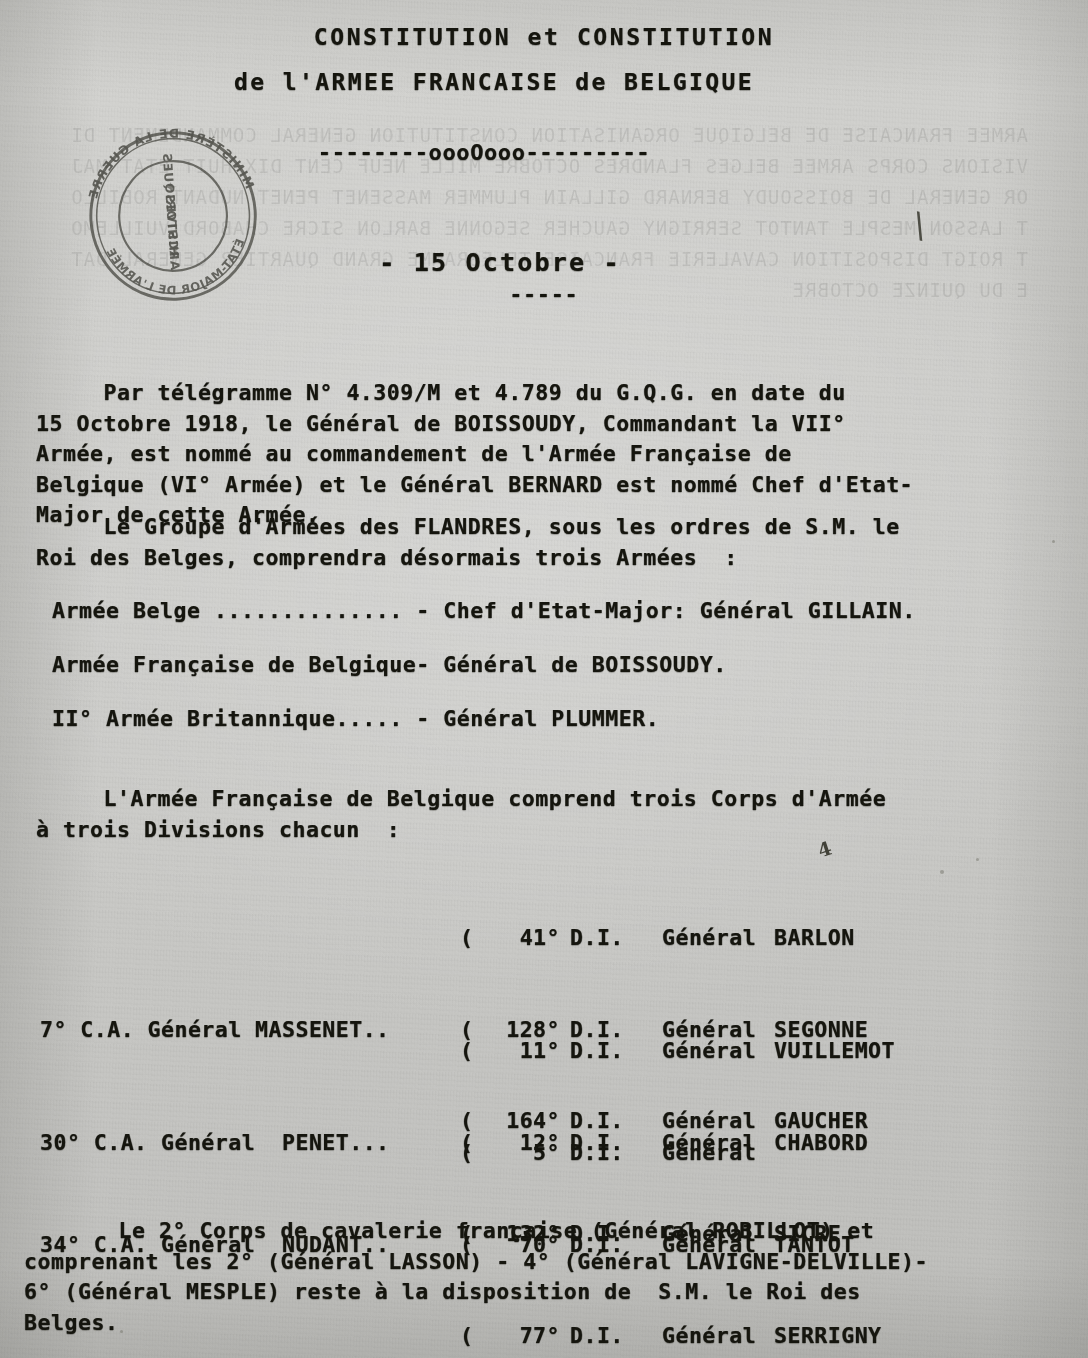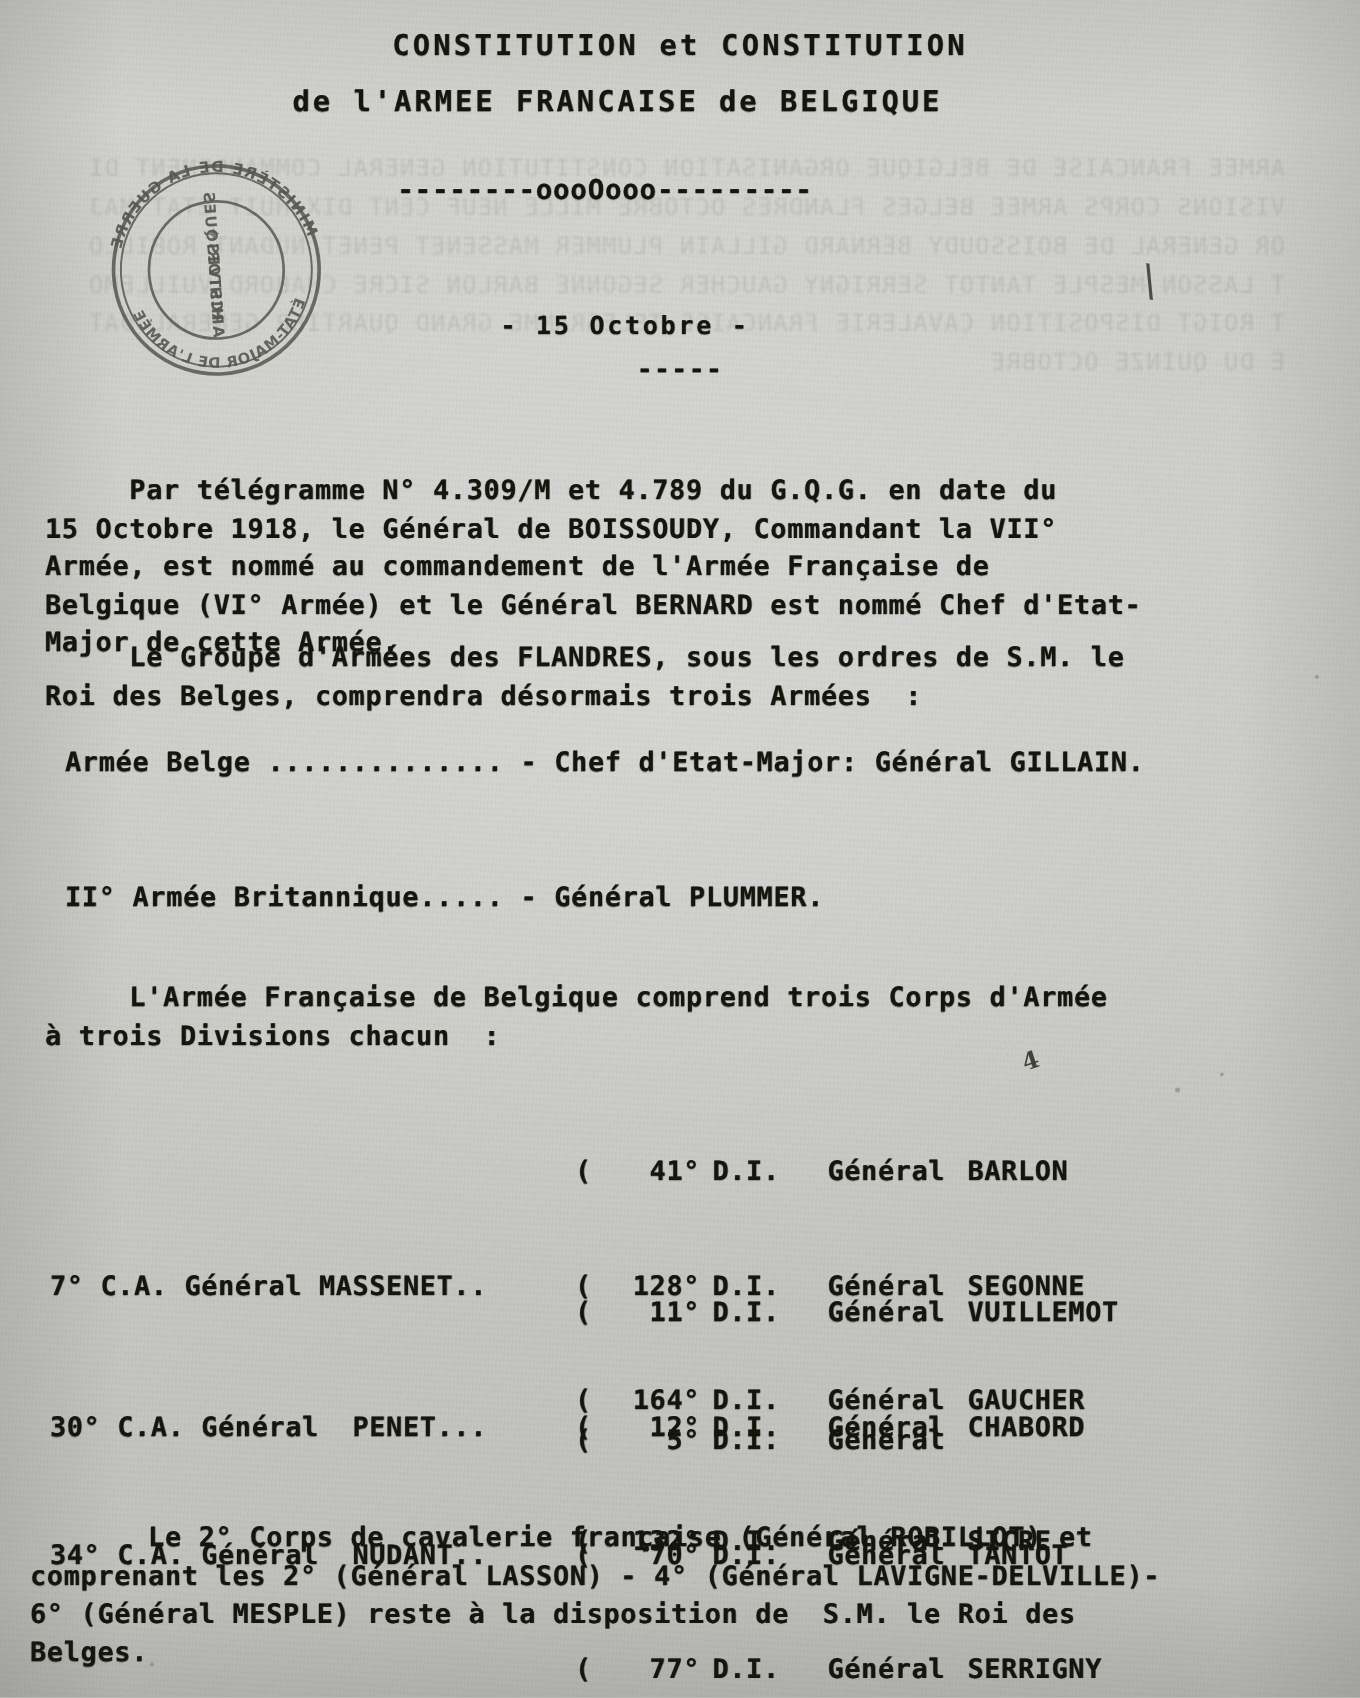--- a/index.html
+++ b/index.html
@@ -102,21 +102,21 @@
     text-align: center;
     font-size: 22px;
     letter-spacing: 0.6px;
   }
   .date-line {
     position: absolute;
     top: 248px;
     left: 0;
     width: 1000px;
     text-align: center;
-    font-size: 20px;
+    font-size: 25px;
     letter-spacing: 2.2px;
   }
   .date-rule {
     position: absolute;
     top: 283px;
     left: 0;
     width: 1088px;
     text-align: center;
     font-size: 21px;
     letter-spacing: 1.2px;
@@ -275,20 +275,21 @@
     <div class="tw para p-telegram">     Par télégramme N° 4.309/M et 4.789 du G.Q.G. en date du
 15 Octobre 1918, le Général de BOISSOUDY, Commandant la VII°
 Armée, est nommé au commandement de l'Armée Française de
 Belgique (VI° Armée) et le Général BERNARD est nommé Chef d'Etat-
 Major de cette Armée.</div>
 
     <div class="tw para p-groupe">     Le Groupe d'Armées des FLANDRES, sous les ordres de S.M. le
 Roi des Belges, comprendra désormais trois Armées  :</div>
 
     <div class="tw army-row army-1">Armée Belge .............. - Chef d'Etat-Major: Général GILLAIN.</div>
+    <div class="tw army-row army-2">Armée Française de Belgique- Général de BOISSOUDY.</div>
     <div class="tw army-row army-3">II° Armée Britannique..... - Général PLUMMER.</div>
 
     <div class="tw para p-corps">     L'Armée Française de Belgique comprend trois Corps d'Armée
 à trois Divisions chacun  :</div>
 
     <div class="tw ca-block ca-1">
       <div class="ca-line">
         <span class="ca-label"></span>
         <span class="ca-paren">(</span>
         <span class="ca-num">41°</span>

